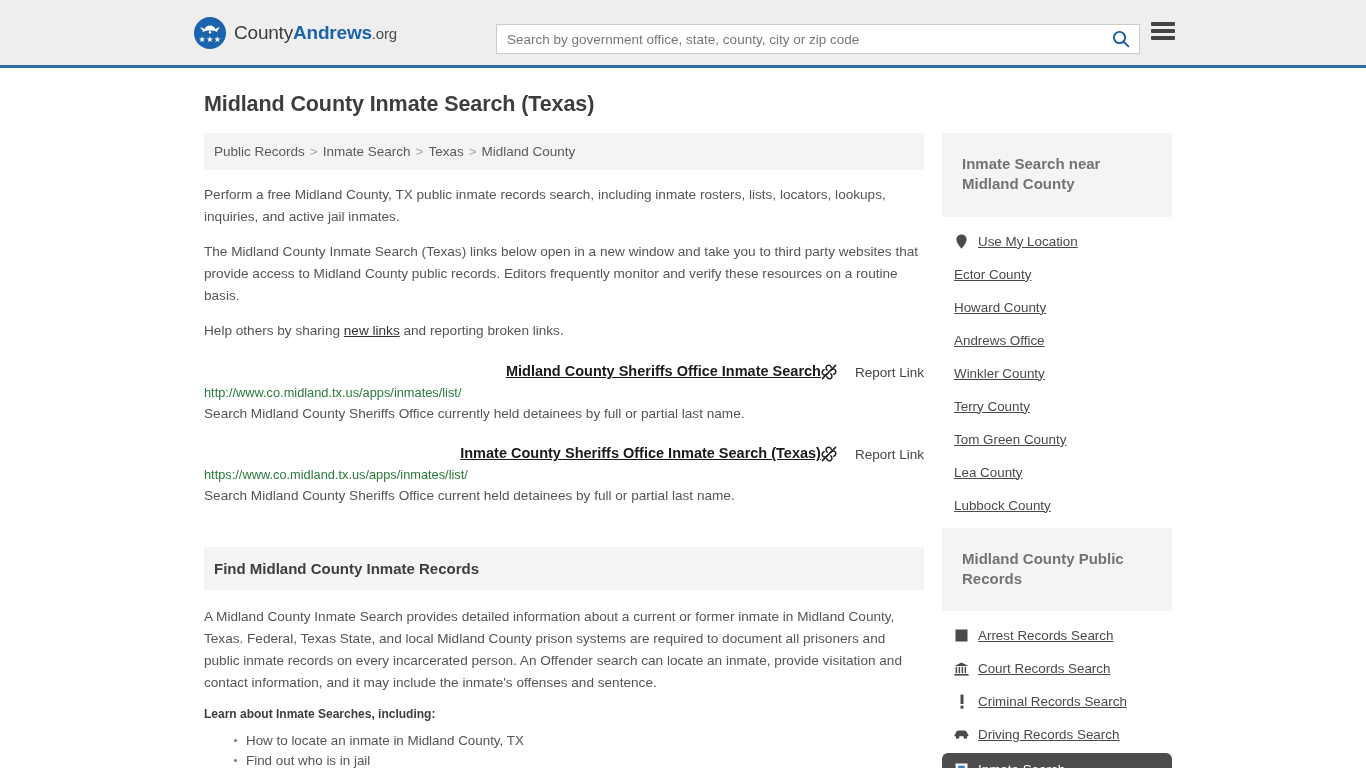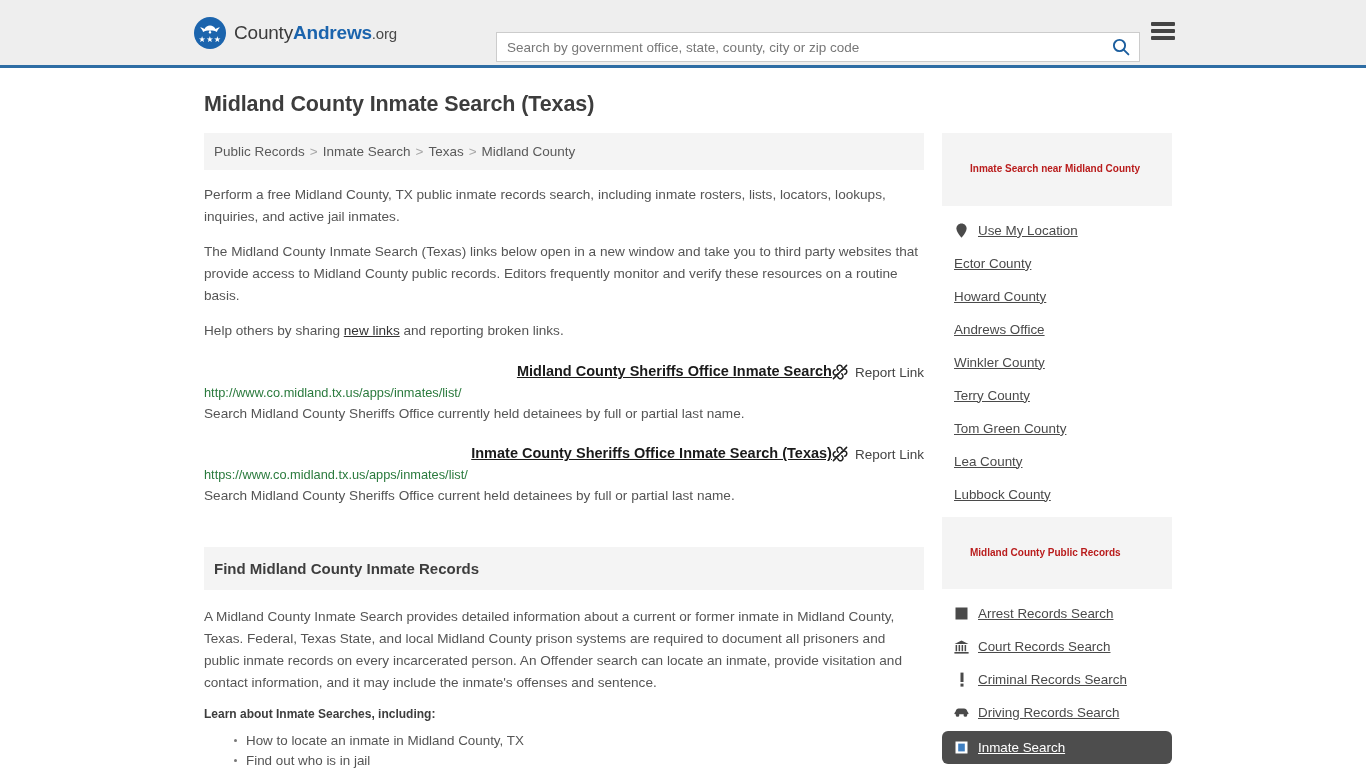--- a/index.html
+++ b/index.html
@@ -57,21 +57,21 @@
     color: #333333;
     letter-spacing: -0.2px;
     white-space: nowrap;
   }
   .brand-text .b-county { color: #3c3c3c; }
   .brand-text .b-office { color: #1b64ad; font-weight: bold; }
   .brand-text .b-org { color: #4a4a4a; font-size: 15px; }
 
   .search-wrap {
     position: absolute;
-    left: 496px; top: 32px;
+    left: 496px; top: 24px;
     width: 644px; height: 30px;
     background: #ffffff;
     border: 1px solid #cccccc;
     display: flex;
     align-items: center;
   }
   .search-input {
     flex: 1 1 auto;
     border: none;
     outline: none;
@@ -170,21 +170,21 @@
   .result-title {
     font-size: 14.5px;
     font-weight: bold;
     color: #1a1a1a;
     text-decoration: underline;
     cursor: pointer;
   }
   .report-link {
     display: flex;
     align-items: center;
-    gap: 7px;
+    gap: 18px;
     color: #444444;
     font-size: 13.5px;
     cursor: pointer;
     white-space: nowrap;
     margin-top: 1px;
   }
   .result-url {
     font-size: 12.8px;
     color: #2a7a3d;
     margin-top: 5px;
@@ -237,24 +237,24 @@
     border-radius: 50%;
   }
 
   
   .side-card { margin-bottom: 6px; }
   .side-card-head {
     background: #f4f4f4;
     padding: 13px 12px 14px 12px;
   }
   .side-card-head h3 {
-    margin: 16px;
-    font-size: 10px;
+    margin: 8px;
+    font-size: 15px;
     font-weight: bold;
-    color: #b91c1c;
+    color: #737373;
     line-height: 1.35;
   }
   .side-list { padding: 8px 0 0 0; }
   .side-item {
     display: flex;
     align-items: center;
     gap: 9px;
     padding: 9px 12px;
     font-size: 13.4px;
     cursor: pointer;

